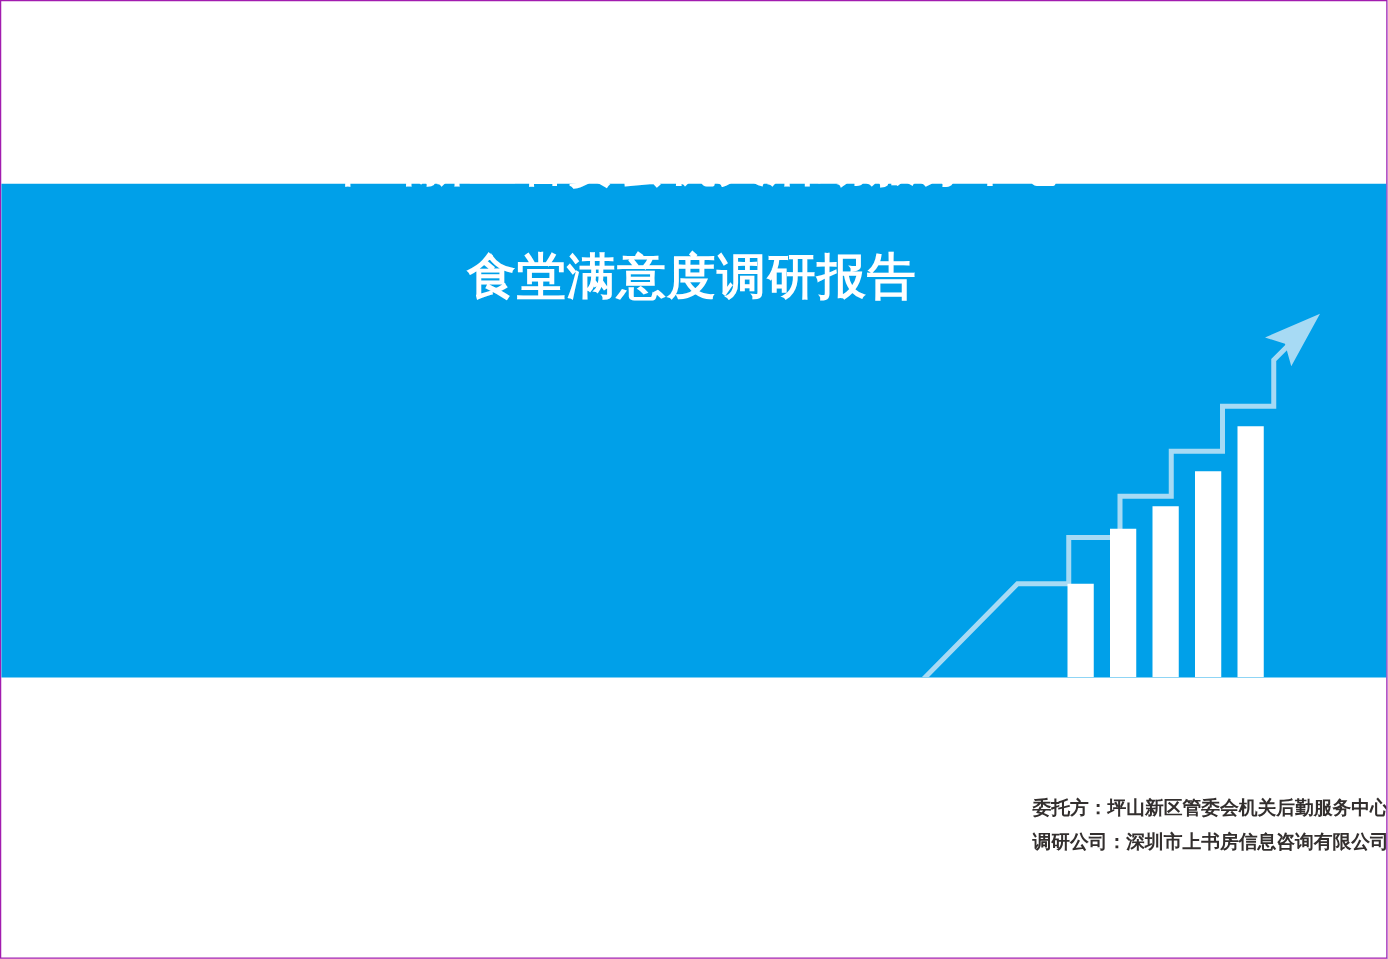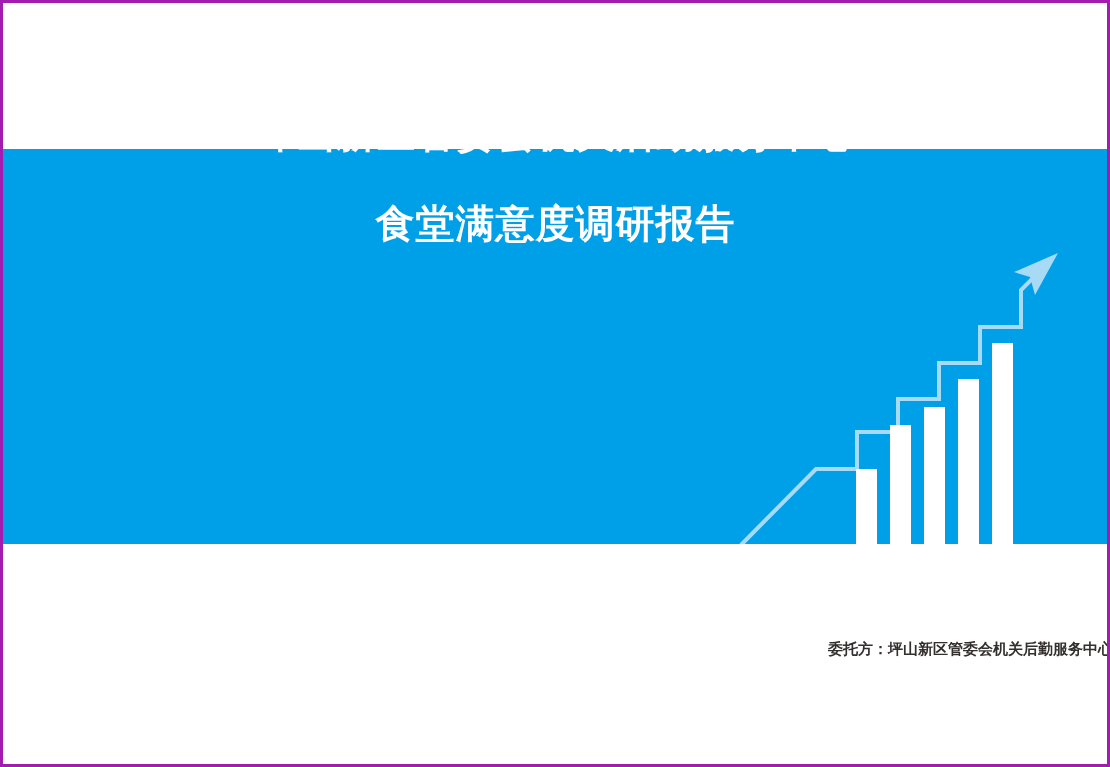--- a/index.html
+++ b/index.html
@@ -14,21 +14,21 @@
     font-family: "Liberation Sans", "DejaVu Sans", sans-serif;
     overflow: hidden;
   }
 
   #slide {
     position: relative;
     width: 1110px;
     height: 767px;
     background: #ffffff;
     box-sizing: border-box;
-    border: 3px solid #a21caf;
+    border: 1px solid #a21caf;
     overflow: hidden;
   }
 
   
   #banner {
     position: absolute;
     left: 0;
     top: 146px;
     width: 1110px;
     height: 395px;
@@ -119,15 +119,16 @@
     </div>
   </div>
 
   <div id="title-block">
     <div class="title-line" id="title-line-1">坪山新区管委会机关后勤服务中心</div>
     <div class="title-line" id="title-line-2">食堂满意度调研报告</div>
   </div>
 
   <div id="footer">
     <div class="footer-line">委托方：坪山新区管委会机关后勤服务中心</div>
+    <div class="footer-line">调研公司：深圳市上书房信息咨询有限公司</div>
   </div>
 
 </div>
 
 </body></html>

